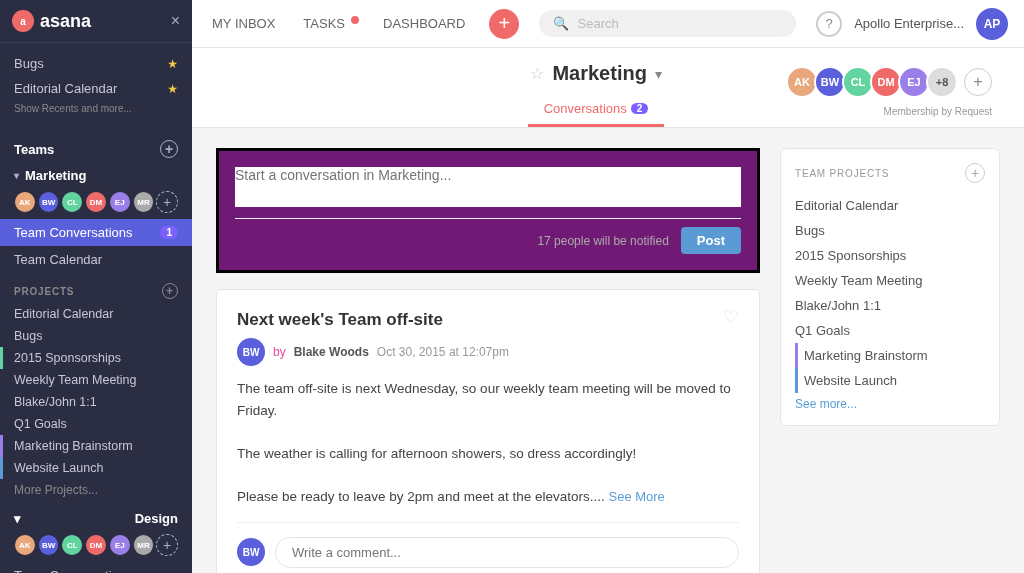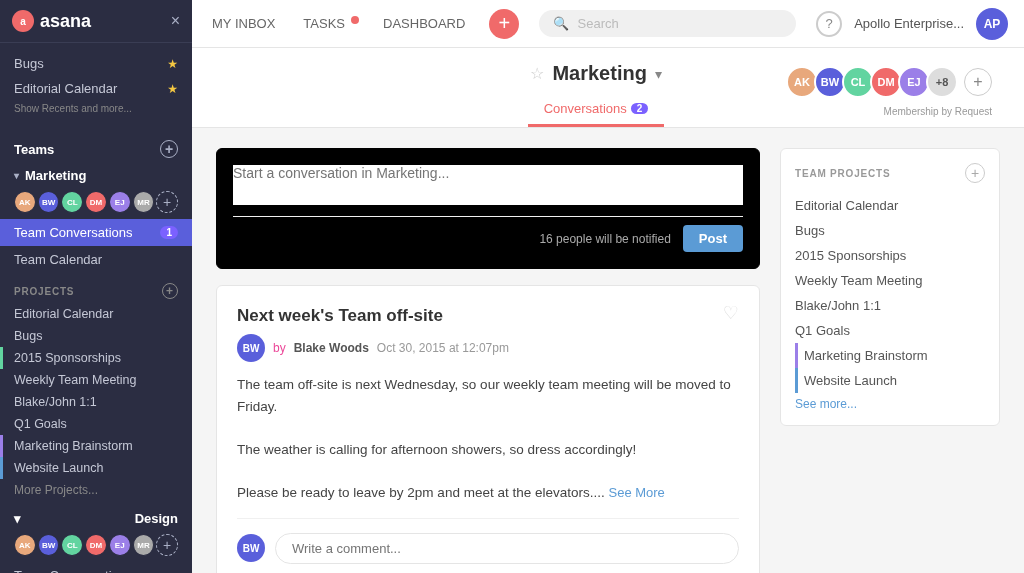--- a/index.html
+++ b/index.html
@@ -355,23 +355,23 @@
 
     .main-col {
       flex: 1;
       display: flex;
       flex-direction: column;
       gap: 16px;
     }
 
     
     .compose-box {
-      background: #000000;
-      border: 1px solid #000000;
-      border-radius: 6px;
+      background: #701a75;
+      border: 3px solid #000000;
+      border-radius: 0;
       padding: 16px;
     }
     .compose-input {
       width: 100%;
       border: none;
       outline: none;
       color: #bbb;
       font-size: 14px;
       font-family: inherit;
       resize: none;
@@ -476,21 +476,21 @@
       display: flex;
       align-items: center;
       justify-content: space-between;
       margin-bottom: 10px;
     }
     .rp-title {
       font-size: 10px;
       text-transform: uppercase;
       letter-spacing: 0.8px;
       color: #999;
-      font-weight: 700;
+      font-weight: 400;
     }
     .rp-add {
       width: 20px; height: 20px;
       border: 1px solid #ccc;
       border-radius: 50%;
       display: flex; align-items: center; justify-content: center;
       color: #aaa; font-size: 14px; cursor: pointer;
     }
     .rp-item {
       padding: 5px 0;
@@ -671,21 +671,21 @@
       </div>
     </div>
 
     <div class="content-area">
 
       <div class="main-col">
 
         <div class="compose-box">
           <textarea class="compose-input" placeholder="Start a conversation in Marketing..." style=""></textarea>
           <div class="compose-footer">
-            <span class="notify-text">16 people will be notified</span>
+            <span class="notify-text">17 people will be notified</span>
             <button class="post-btn">Post</button>
           </div>
         </div>
 
         <div class="conv-card">
           <span class="heart-btn">♡</span>
           <div class="conv-title">Next week's Team off-site</div>
           <div class="conv-meta">
             <div class="author-av">BW</div>
             <span style="color:#ec4899;">by</span>

